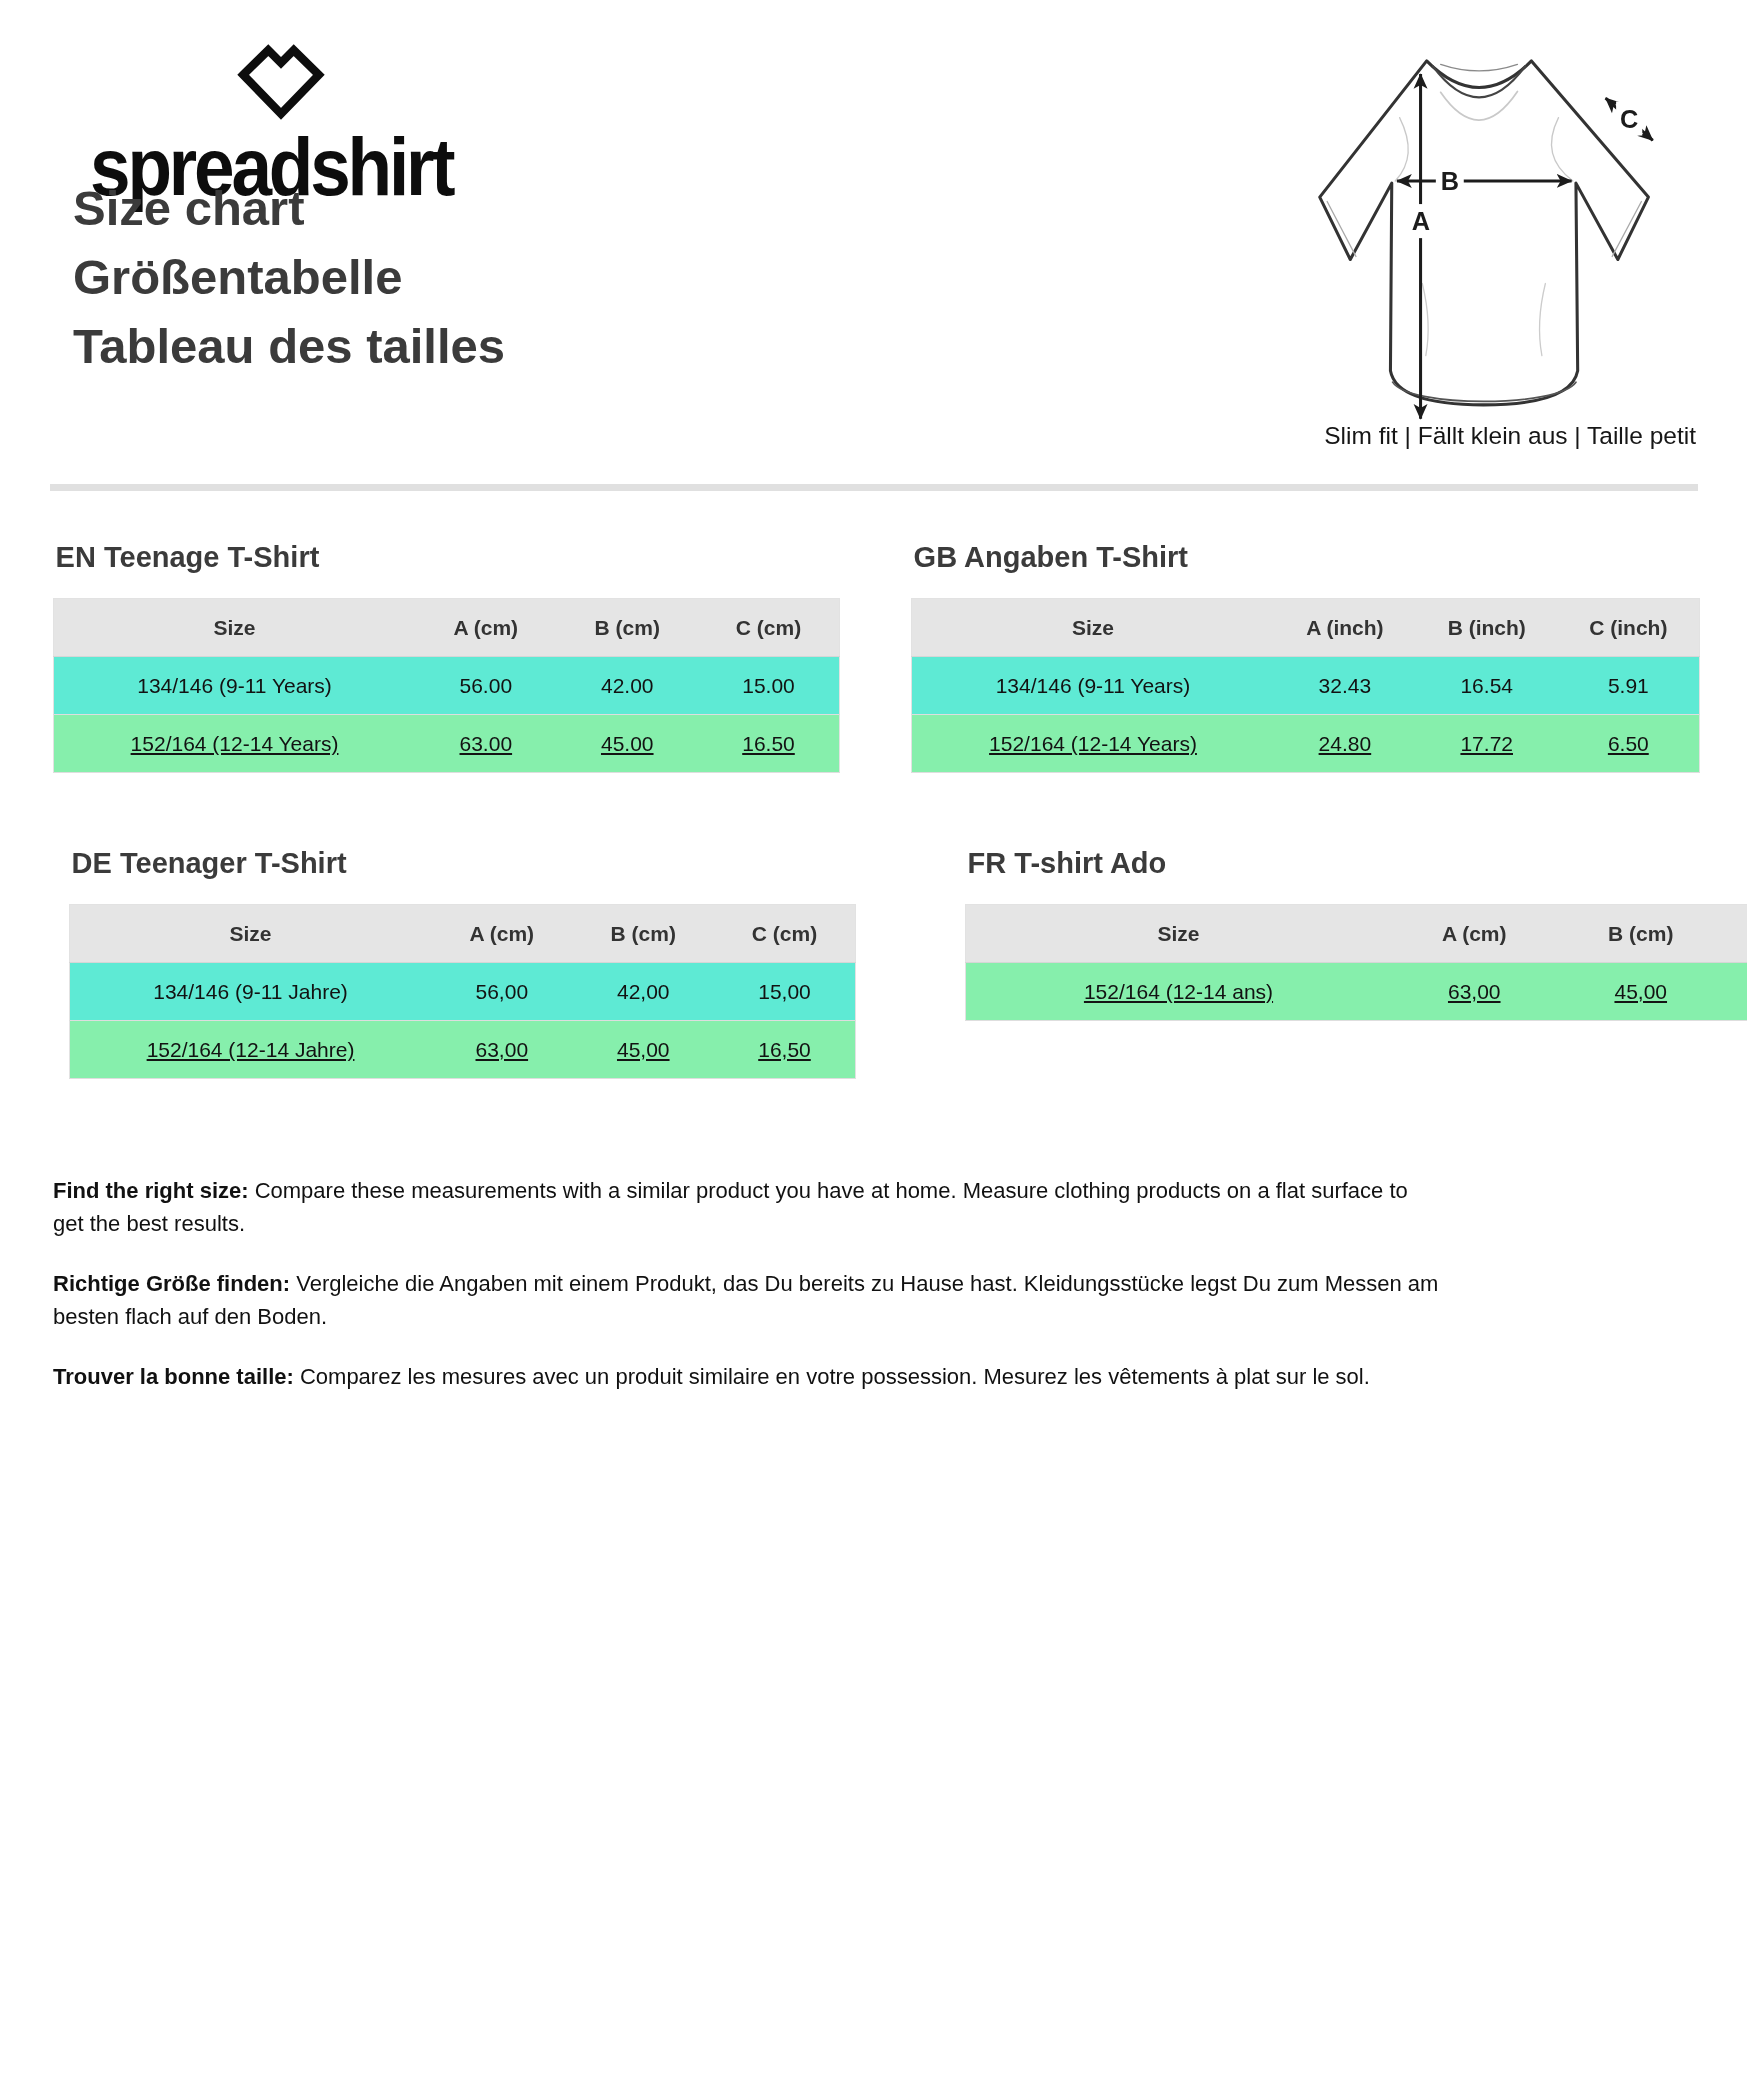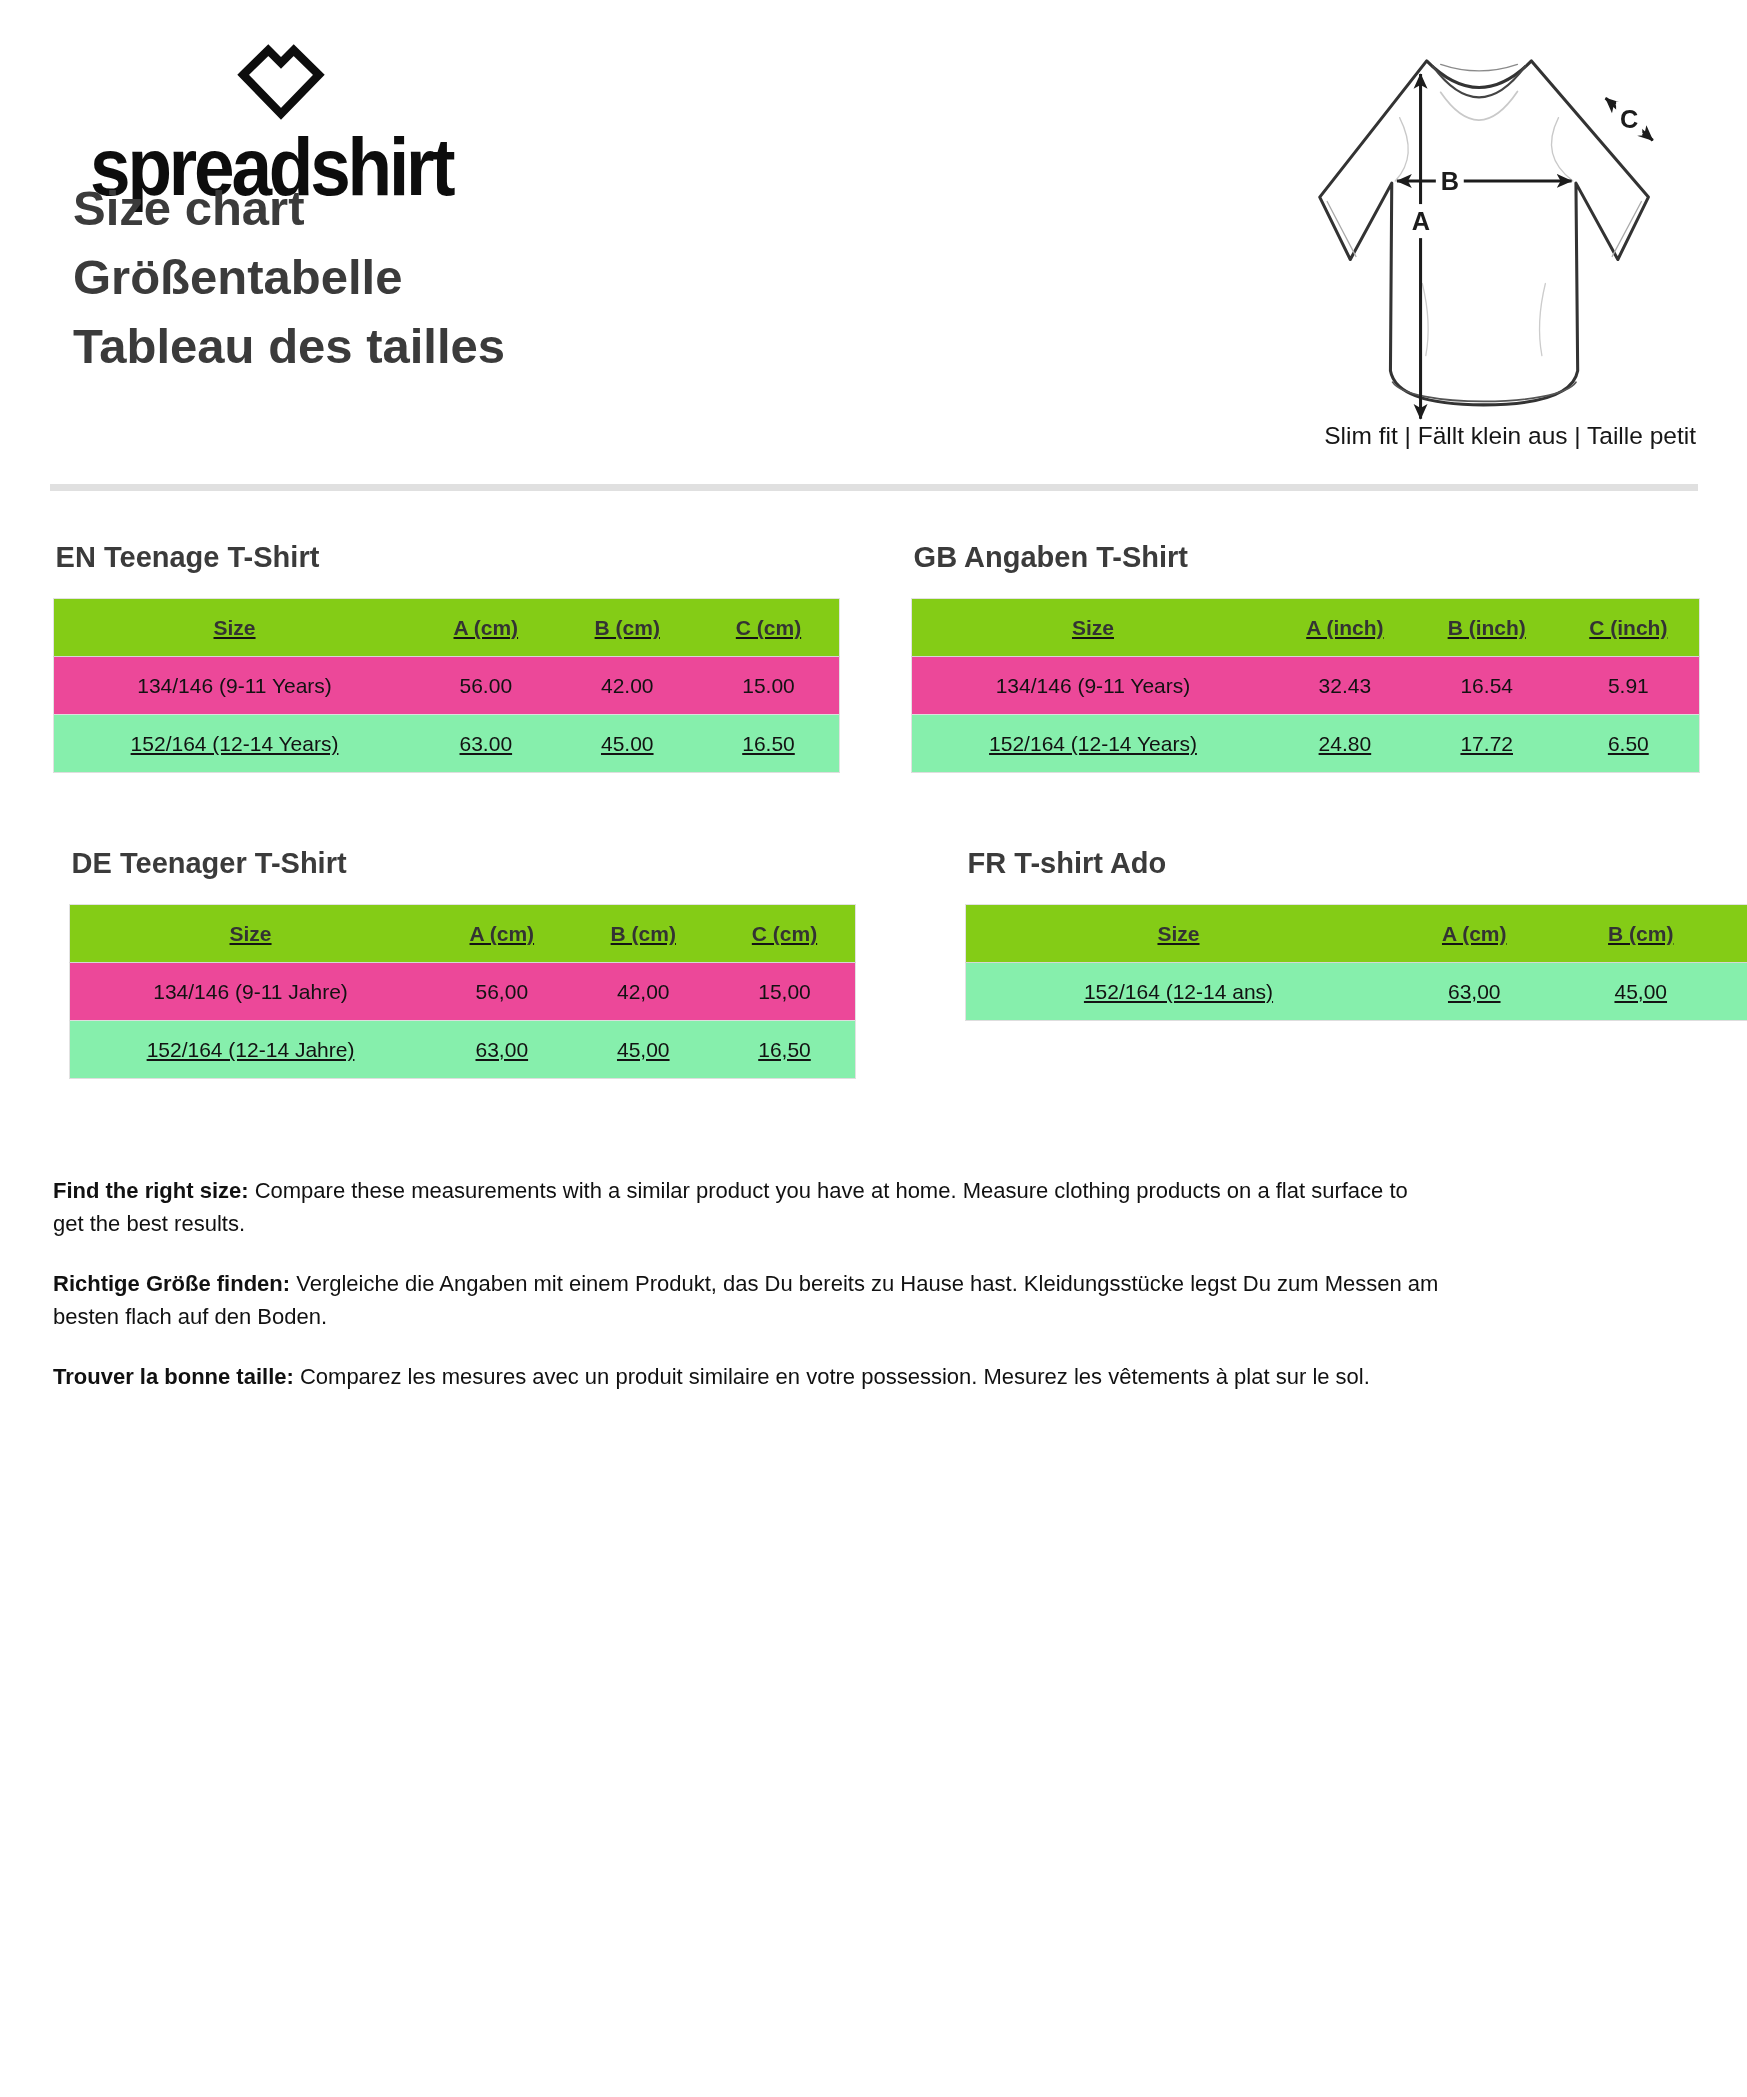--- a/index.html
+++ b/index.html
@@ -33,23 +33,23 @@
   #sec-en { left:53px;  top:538px; }
   #sec-gb { left:911px; top:538px; width:789px; }
   #sec-de { left:69px;  top:844px; }
   #sec-fr { left:965px; top:844px; width:926px; }
   .sec h2 { margin:0 0 21.4px 2.6px; font-size:29px; line-height:39px; font-weight:bold; color:#3b3b3b; }
 
   table { width:100%; border-collapse:collapse; border:1.3px solid #e2e2e2; table-layout:fixed; }
   col.c-size { width:46%; }
   col.c-num  { width:18%; }
   th, td { height:57px; text-align:center; vertical-align:middle; padding:0; font-size:21px; }
-  thead tr { background:#84cc16;text-decoration:underline; }
+  thead tr { background:#e5e5e5; }
   th { font-weight:bold; color:#333333; border-bottom:1.7px solid #d6d6d6; }
-  tbody tr { border-bottom:1.7px solid #dedede; background:#ec4899; }
+  tbody tr { border-bottom:1.7px solid #dedede; background:#5eead4; }
   tbody tr.alt { background:#86efac;text-decoration:underline; }
   td { color:#121212; }
 
   
   .notes { position:absolute; left:53px; top:1174px; width:1643px; }
   .notes p { margin:0 0 27px 0; font-size:22px; line-height:33px; color:#111111; }
   .notes .lead { font-weight:bold; margin-right:6.1px; }
 </style>
 </head>
 <body>

